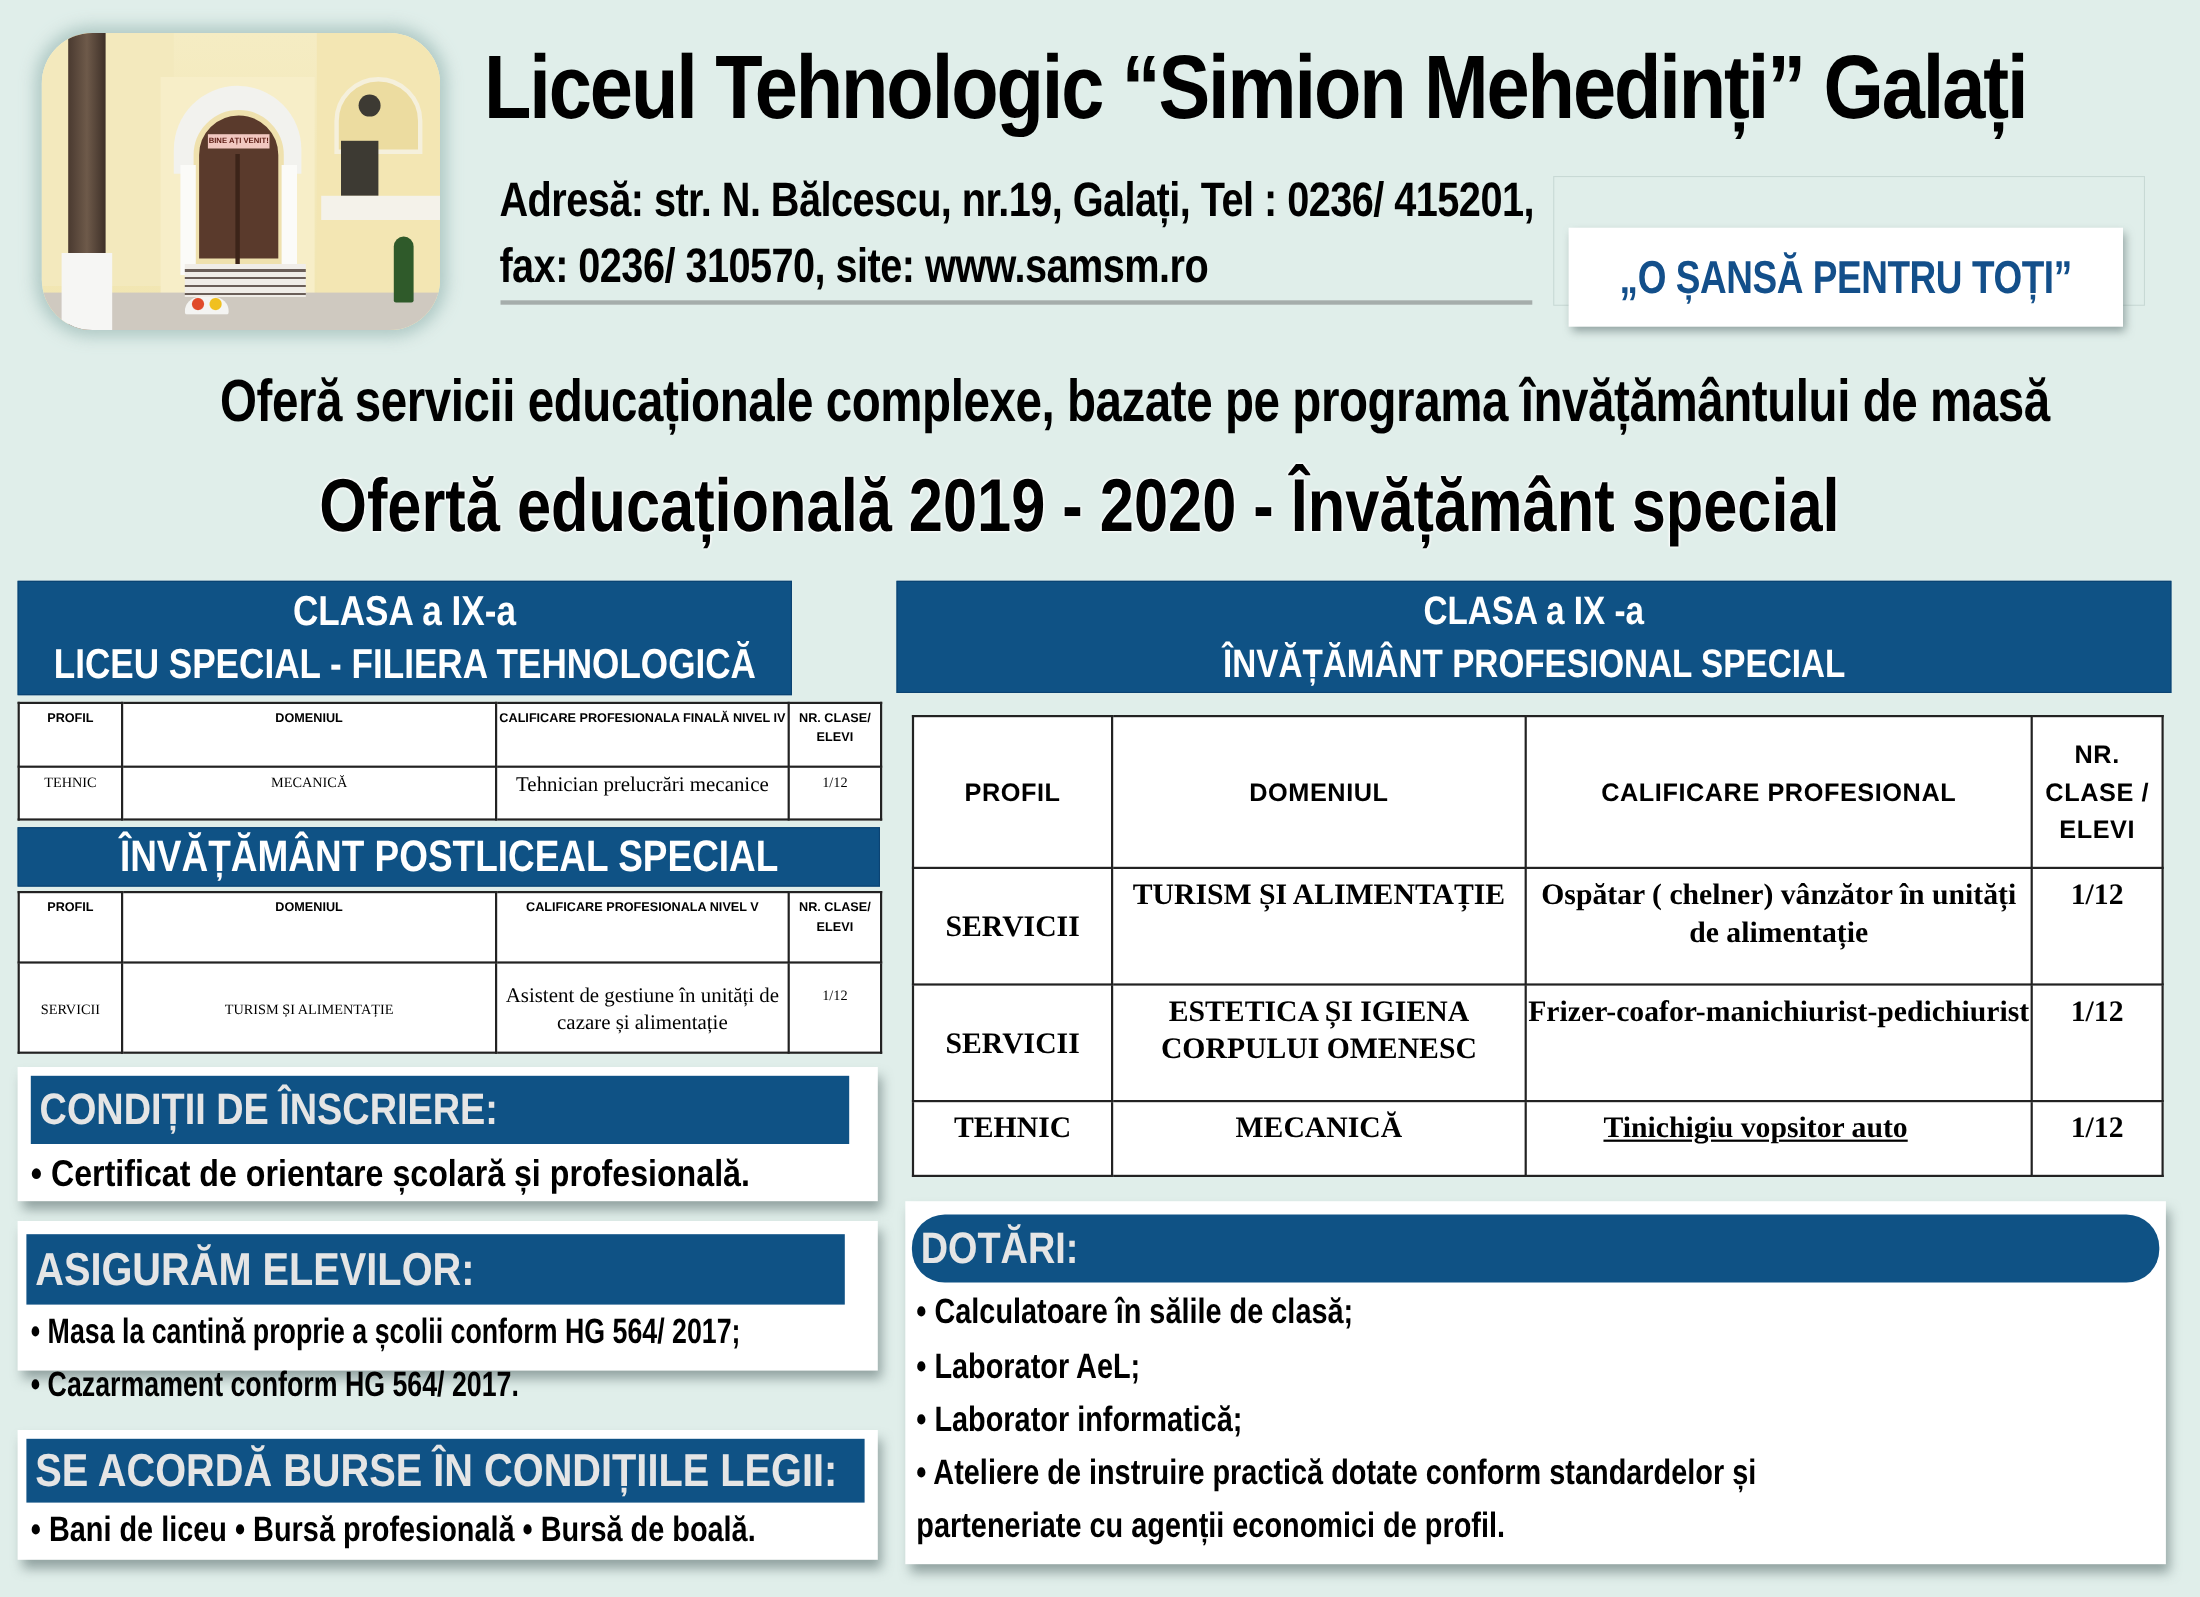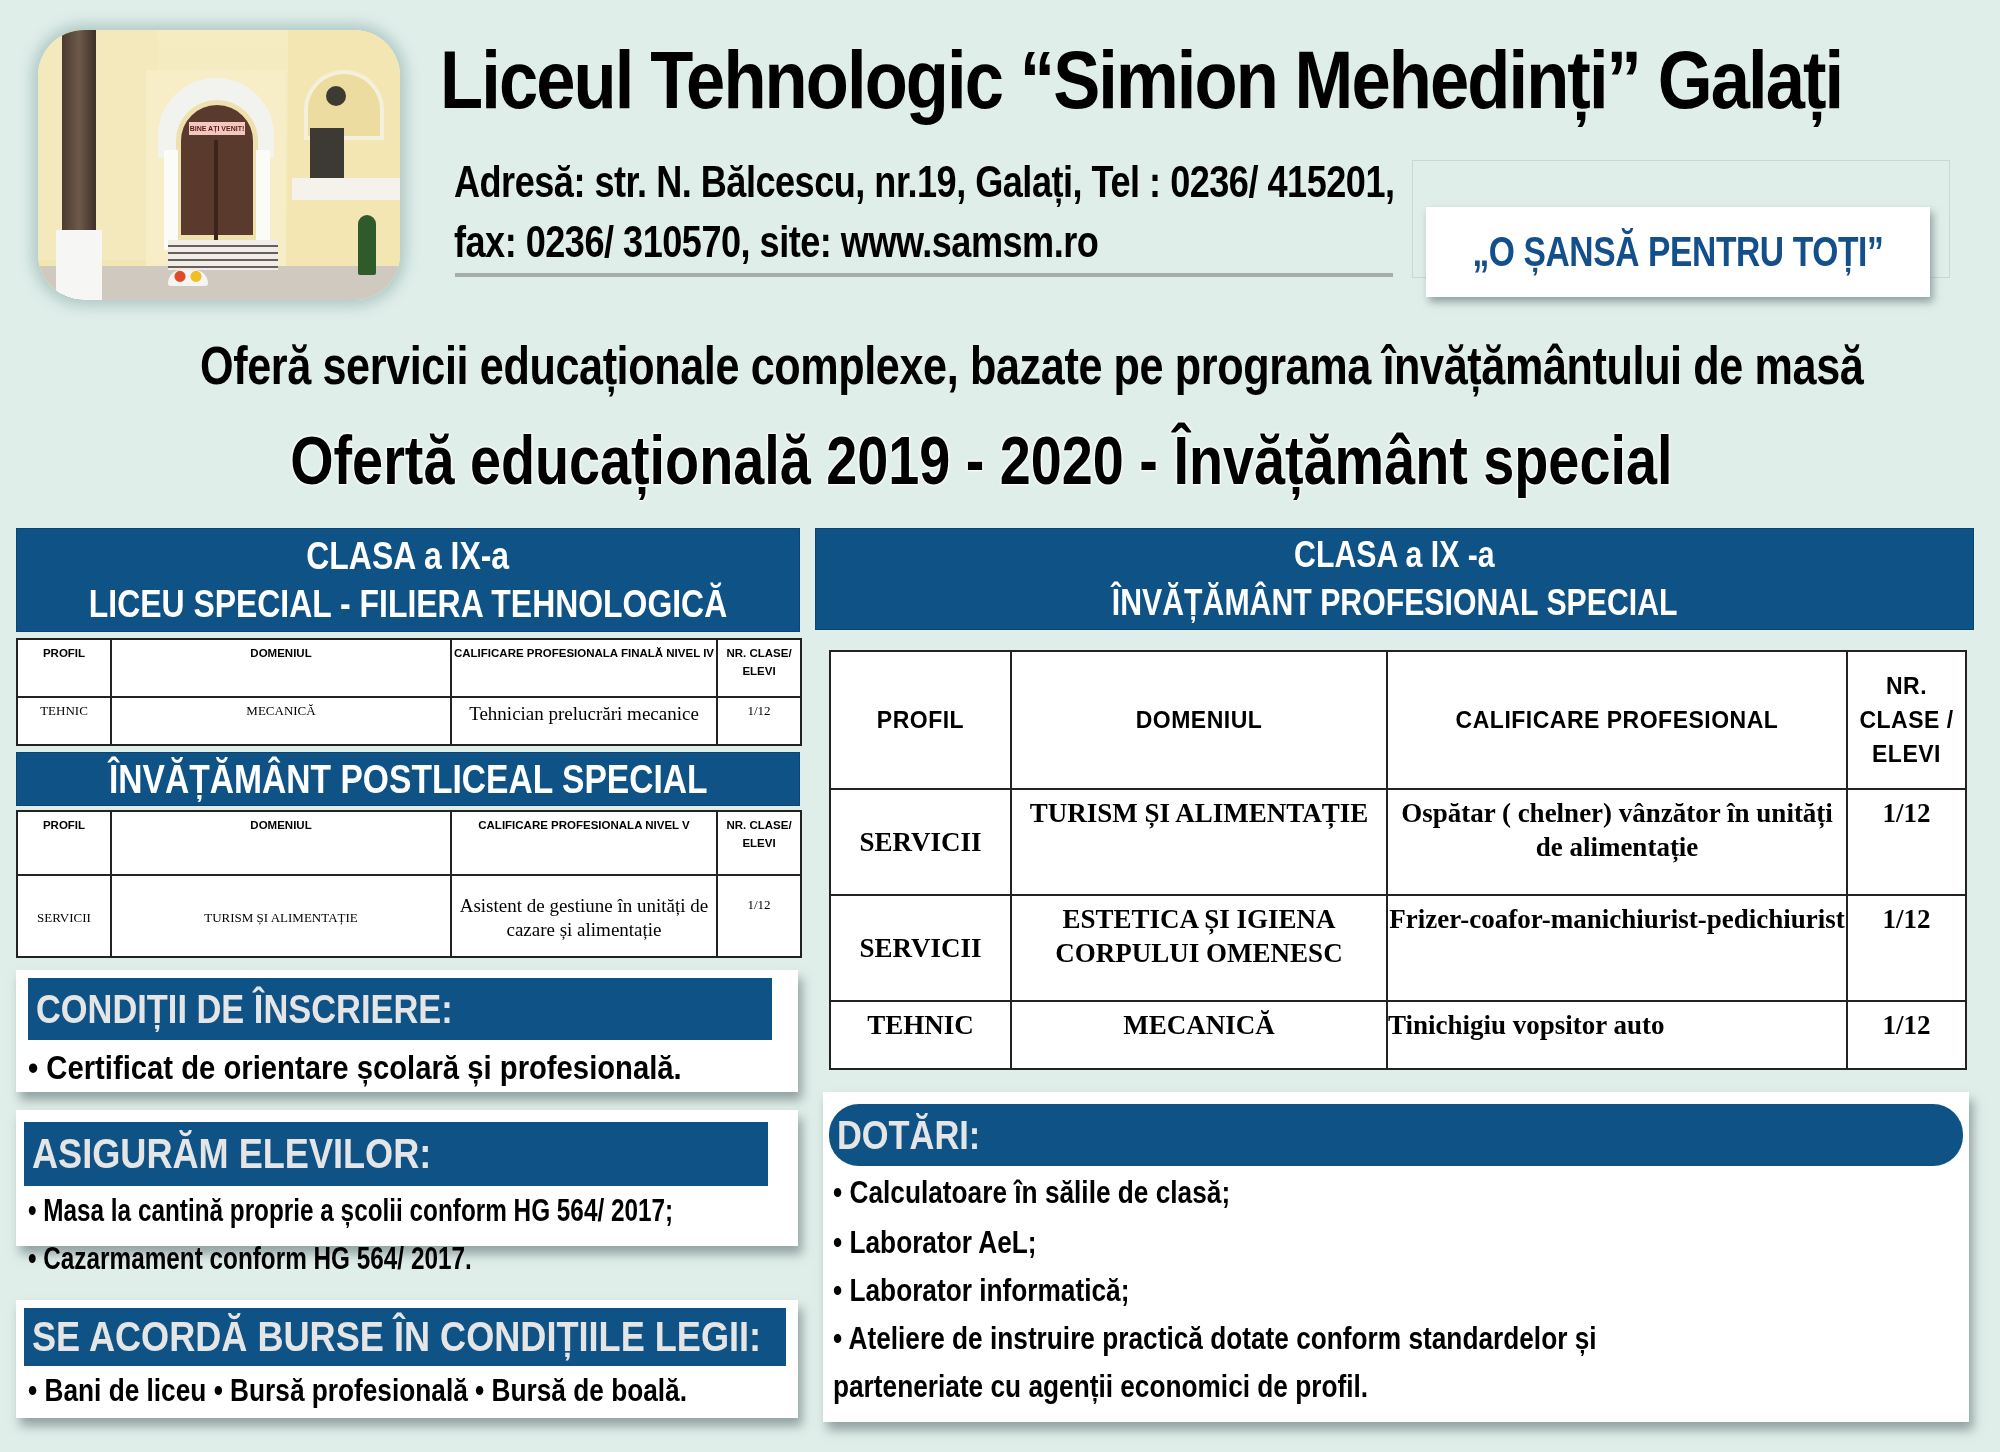--- a/index.html
+++ b/index.html
@@ -77,41 +77,41 @@
     text-shadow: 0 0 3px #fff, 0 0 3px #fff, 0 0 3px #fff;
   }
 
   
   .blue {
     background: #0f5285; color: #fff; font-weight: bold;
     display: flex; flex-direction: column; align-items: center; justify-content: center;
     box-sizing: border-box; border: 1px solid #0b4372;
   }
   .blue .ln { white-space: nowrap; transform: scaleX(0.84); }
-  .hdr-left { left: 16px; top: 528px; width: 784px; height: 104px; font-size: 38px; line-height: 48px; }
+  .hdr-left { left: 16px; top: 528px; width: 704px; height: 104px; font-size: 38px; line-height: 48px; }
   .hdr-left2 { left: 16px; top: 752px; width: 784px; height: 54px; font-size: 40px; line-height: 50px; }
   .hdr-right { left: 815px; top: 528px; width: 1159px; height: 102px; font-size: 36px; line-height: 48px; }
 
   
   table { border-collapse: collapse; background: #fff; table-layout: fixed; }
   td, th { border: 2px solid #222; padding: 0; vertical-align: top; text-align: center; }
   .t-small { left: 16px; width: 784px; }
   .t-small th { font-family: "Liberation Sans", sans-serif; font-size: 11.5px; font-weight: bold; line-height: 18px; padding-top: 4px; }
   .t-small td { font-family: "Liberation Serif", serif; font-size: 13px; line-height: 18px; padding-top: 4px; }
   .t-small td.big { font-size: 19px; line-height: 24px; }
   .t1 { top: 638px; height: 108px; }
   .t2 { top: 810px; height: 148px; }
   .t2 td { vertical-align: middle; }
   .t2 td.nr { vertical-align: top; padding-top: 20px; }
 
   .t-right { left: 829px; top: 650px; width: 1136px; height: 420px; }
   .t-right th { font-family: "Liberation Sans", sans-serif; font-size: 23px; font-weight: bold; vertical-align: middle; line-height: 34px; letter-spacing: 0.5px; }
   .t-right td { font-family: "Liberation Serif", serif; font-size: 27px; font-weight: bold; line-height: 34px; padding-top: 6px; }
   .t-right td.prof { vertical-align: middle; padding-top: 0; }
-  .t-right td.calc-right { text-align: left; padding-right: 42px; }
+  .t-right td.calc-right { text-align: center; padding-right: 42px; text-decoration: underline; }
 
   
   .box {
     background: #fff; box-shadow: 4px 8px 10px rgba(80,100,100,0.55);
     box-sizing: border-box;
   }
   .box .bar {
     position: absolute; background: #0f5285; color: #e5e5e5; font-weight: bold;
     display: flex; align-items: center; box-sizing: border-box; padding-left: 8px;
   }

